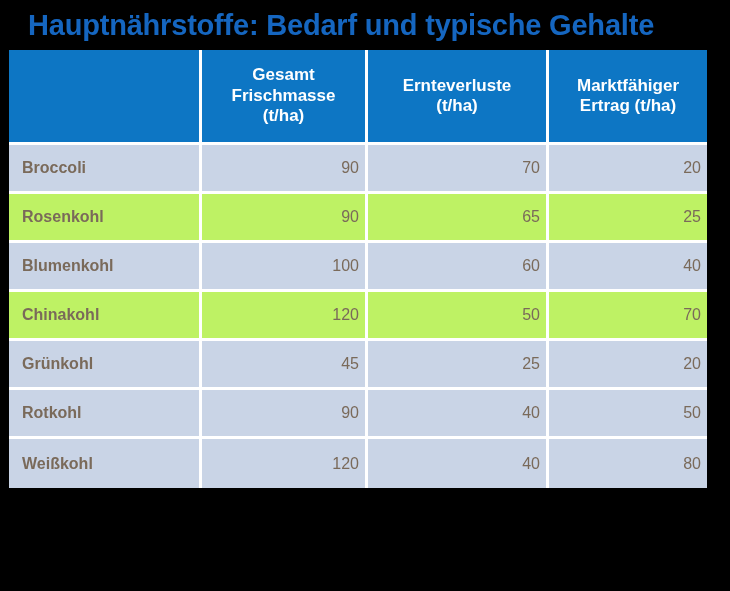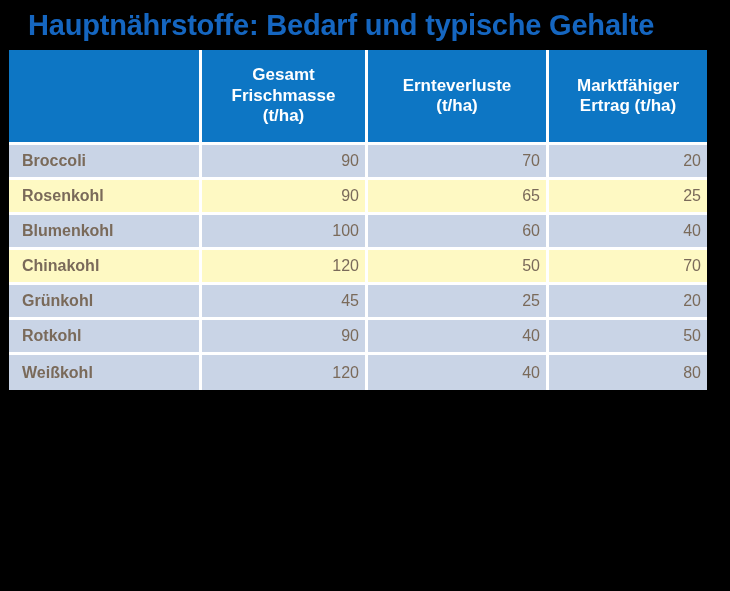--- a/index.html
+++ b/index.html
@@ -69,21 +69,21 @@
   }
   #nutrient-table thead th.col-name {
     border-right: 3px solid #ffffff;
   }
   #nutrient-table thead th.last {
     border-right: none;
   }
 
   
   #nutrient-table tbody td {
-    height: 35px;
+    height: 49px;
     font-size: 16px;
     color: #7a6a5a;
     vertical-align: middle;
     border-right: 3px solid #ffffff;
     border-bottom: 3px solid #ffffff;
     box-sizing: border-box;
     padding: 0 6px;
   }
   #nutrient-table tbody td.last {
     border-right: none;
@@ -95,21 +95,21 @@
   #nutrient-table tbody td.name-cell {
     text-align: left;
     font-weight: bold;
     padding-left: 13px;
   }
   #nutrient-table tbody td.value-cell {
     text-align: right;
     font-weight: normal;
   }
   #nutrient-table tbody tr.row-dark td { background: #c9d4e6; }
-  #nutrient-table tbody tr.row-light td { background: #fef9c3; }
+  #nutrient-table tbody tr.row-light td { background: #bef264; }
 </style>
 </head>
 <body>
 
 <div id="page">
 
   <div id="title-bar">
     <div id="slide-title">Hauptnährstoffe:  Bedarf und typische Gehalte</div>
   </div>
 

